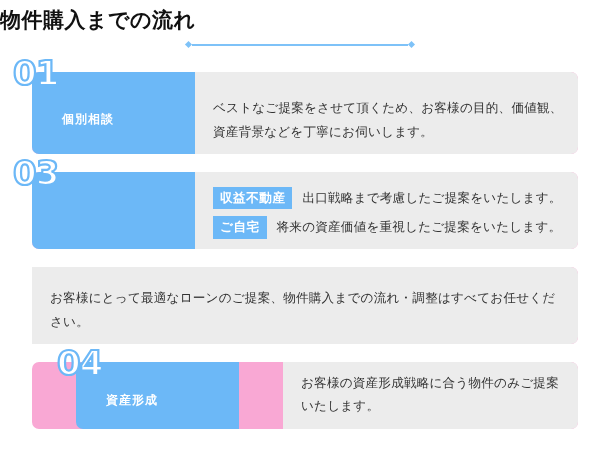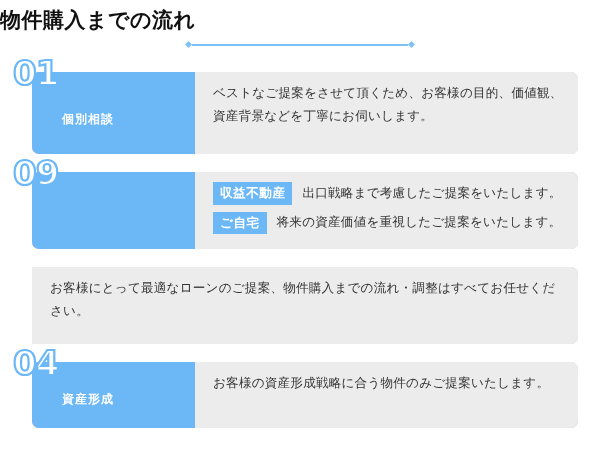--- a/index.html
+++ b/index.html
@@ -106,21 +106,21 @@
     z-index: 5;
     font-family: "DejaVu Sans", "Liberation Sans", sans-serif;
   }
 
   .step-body {
     flex: 1 1 auto;
     background: #ececec;
     border-radius: 0 7px 7px 0;
     display: flex;
     flex-direction: column;
-    justify-content: flex-start;
+    justify-content: flex-end;
     box-sizing: border-box;
     padding: 10px 14px 10px 18px;
   }
   .step-desc {
     color: #333333;
     font-size: 12.6px;
     line-height: 1.85;
     letter-spacing: 0.2px;
   }
 
@@ -150,21 +150,21 @@
     font-size: 12.6px;
     line-height: 1.5;
     letter-spacing: 0.2px;
     margin-left: 10px;
   }
 
   
   .row-01 .step-label, .row-01 .step-body { min-height: 82px; }
   .row-02 .step-label, .row-02 .step-body { min-height: 77px; }
   .row-03 .step-label, .row-03 .step-body { min-height: 77px; }
-  .row-04 .step-label, .row-04 .step-body { min-height: 66px; }
+  .row-04 .step-label, .row-04 .step-body { min-height: 66px; margin-left: 44px; }
 
   .row-02 .step-label-text { padding-top: 12px; }
   .row-04 .step-label-text { padding-top: 10px; }
 </style>
 </head>
 <body>
 
 <div class="title-block">
   <h1 class="page-title">物件購入までの流れ</h1>
   <div class="title-rule">
@@ -181,21 +181,21 @@
       <span class="step-number">01</span>
       <span class="step-label-text">個別相談</span>
     </div>
     <div class="step-body">
       <span class="step-desc">ベストなご提案をさせて頂くため、お客様の目的、価値観、資産背景などを丁寧にお伺いします。</span>
     </div>
   </div>
 
   <div class="step-row row-02">
     <div class="step-label">
-      <span class="step-number">09</span>
+      <span class="step-number">03</span>
     </div>
     <div class="step-body">
       <div class="badge-list">
         <div class="badge-item">
           <span class="badge">収益不動産</span>
           <span class="badge-text">出口戦略まで考慮したご提案をいたします。</span>
         </div>
         <div class="badge-item">
           <span class="badge">ご自宅</span>
           <span class="badge-text">将来の資産価値を重視したご提案をいたします。</span>

